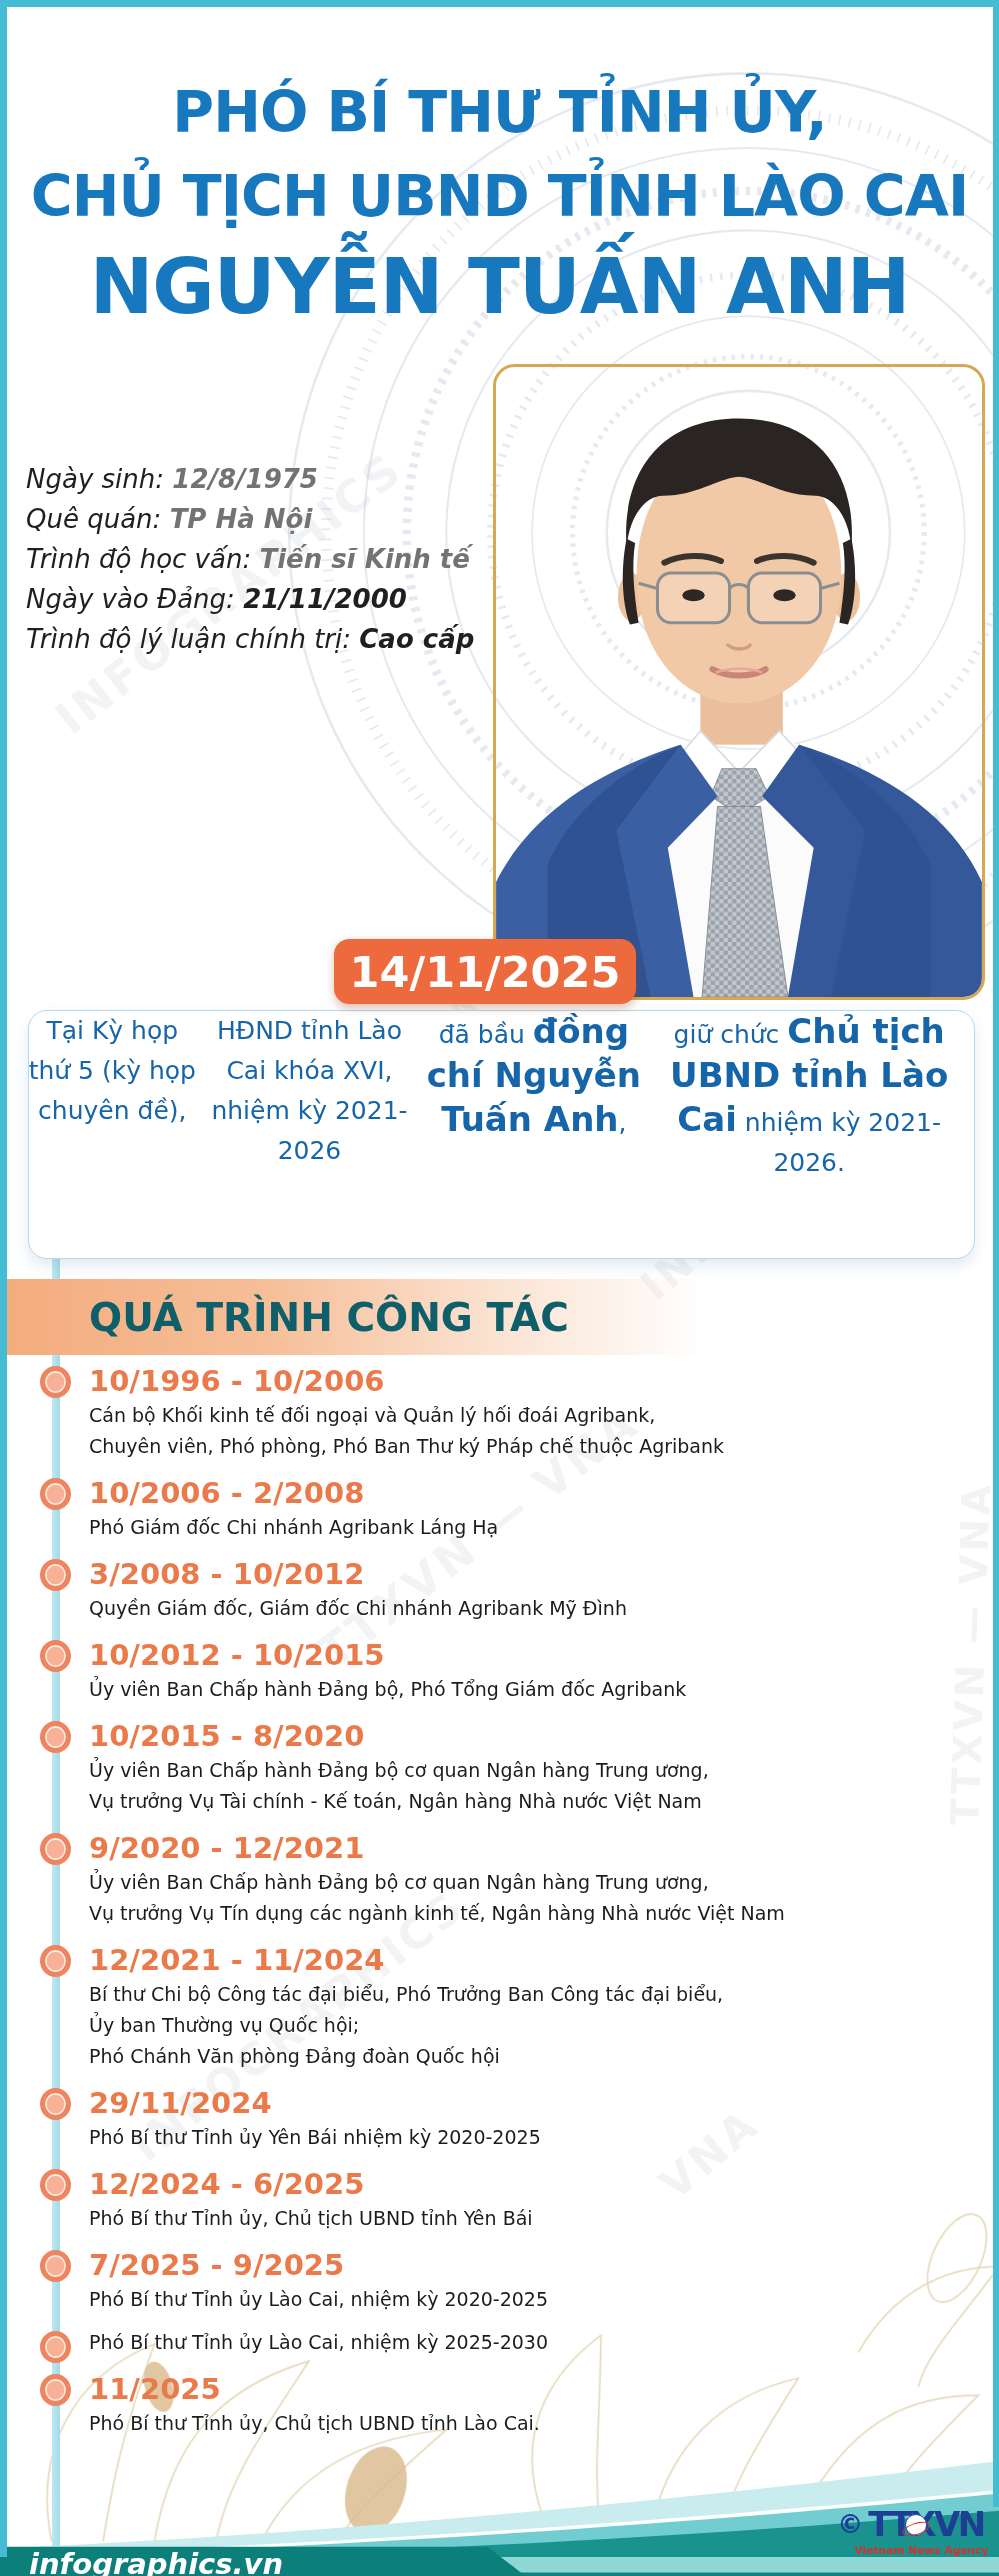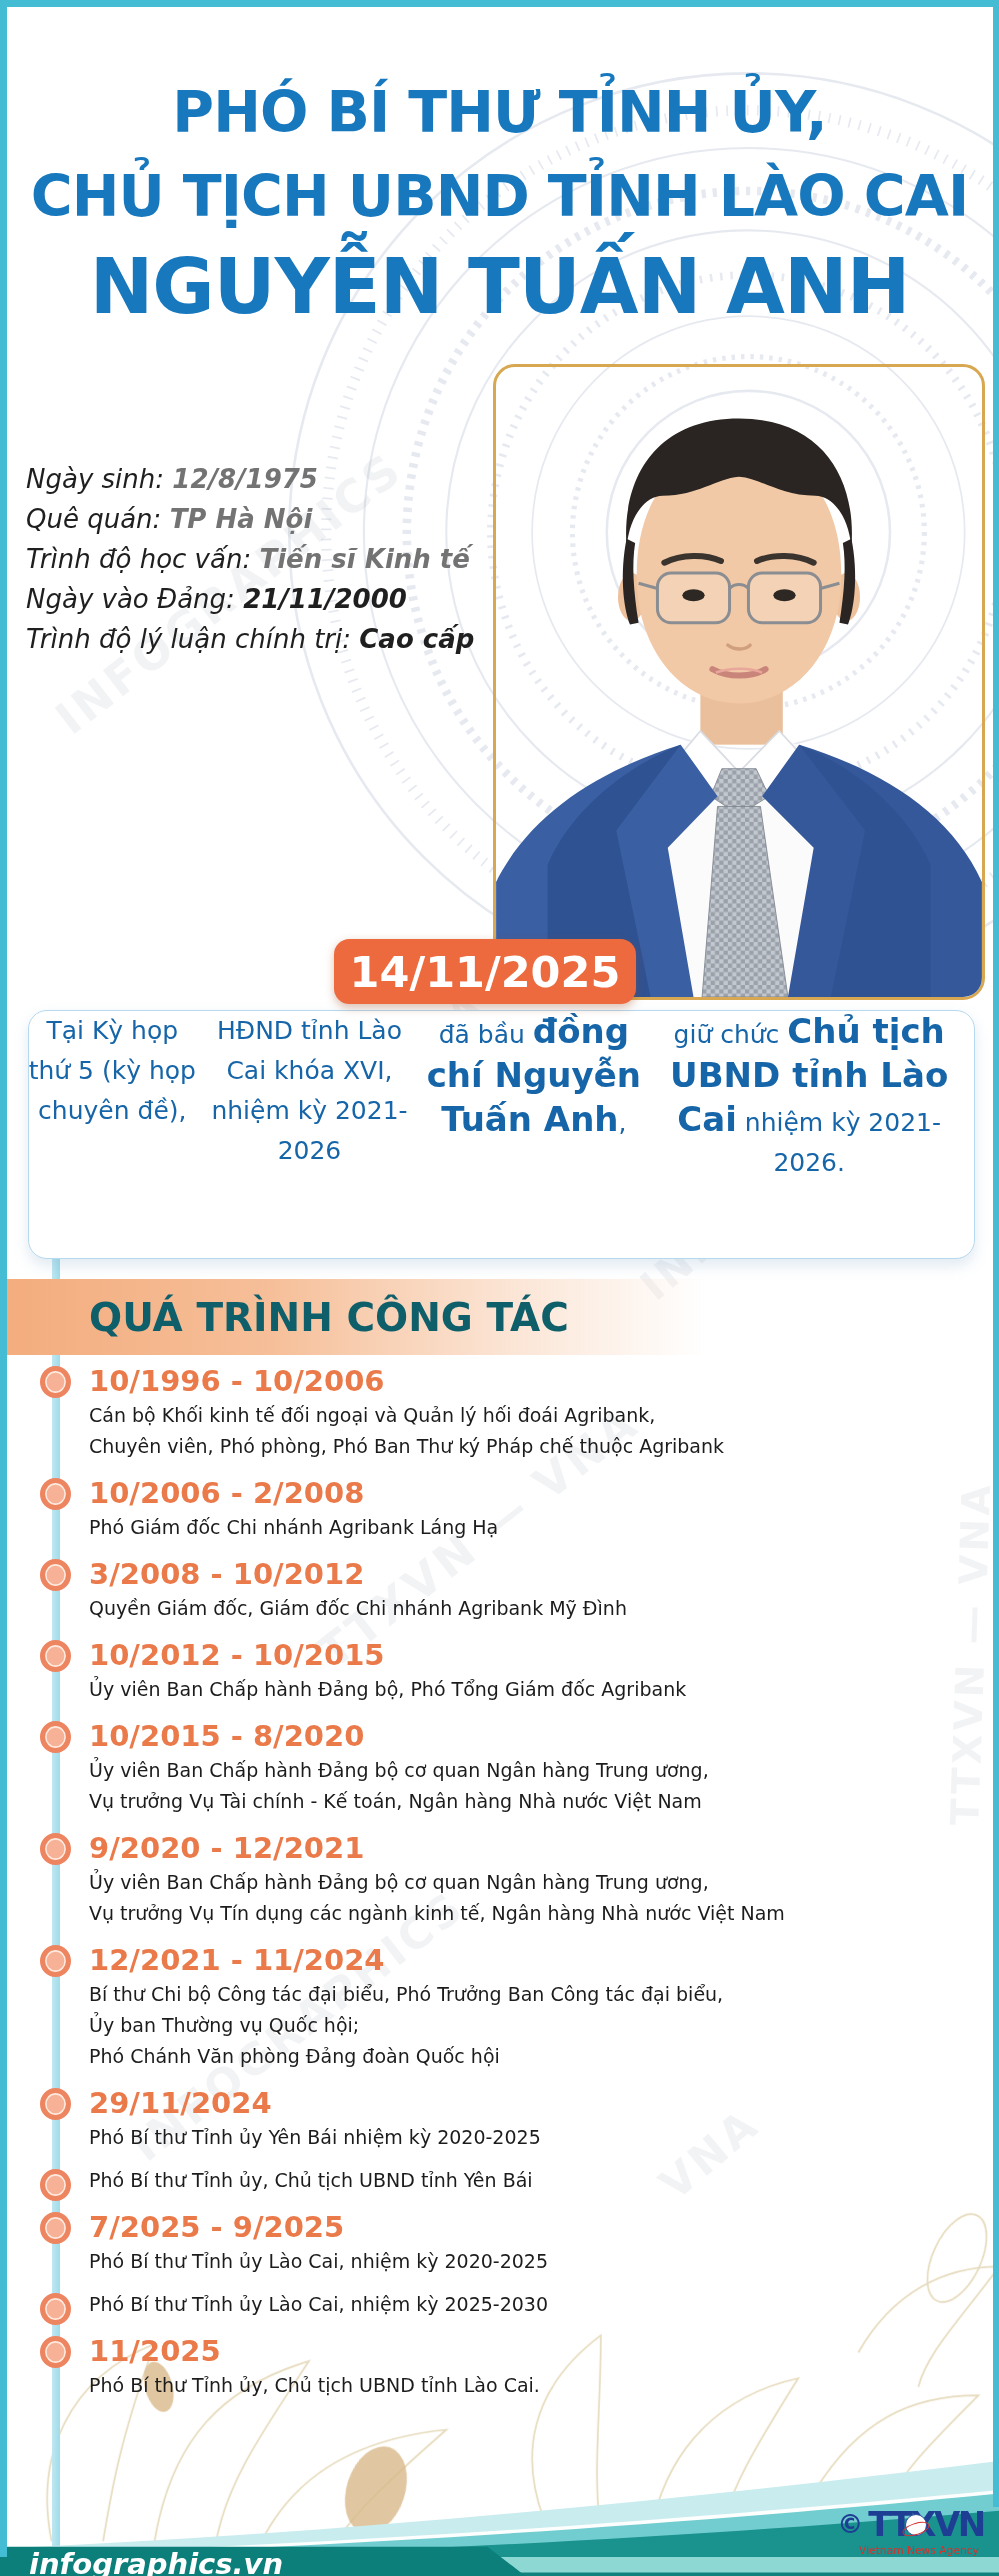--- a/index.html
+++ b/index.html
@@ -69,21 +69,21 @@
   .brand{position:absolute;left:29px;top:2547px;z-index:7;color:#fff;
     font-size:29px;font-weight:800;font-style:italic;letter-spacing:0;}
   .agency{position:absolute;right:15.5px;top:2504px;z-index:7;width:129px;text-align:center;}
   .agency .row1{display:flex;align-items:center;justify-content:flex-end;gap:5.2px;}
   .agency .copy{font-size:26px;font-weight:bold;color:#1d3e93;}
   .agency .ttxvn{font-size:34px;font-weight:900;color:#1d3e93;letter-spacing:-2.6px;position:relative;}
   .agency .globe{position:absolute;left:50px;top:10.3px;width:22px;height:22px;border-radius:50%;
     background:#fdfdfd;border:1.7px solid #2b4ba0;box-sizing:border-box;}
   .agency .globe i{position:absolute;left:-3.4px;top:7.7px;width:26px;height:10.3px;border:1.7px solid #d6312c;
     border-radius:50%;transform:rotate(-18deg);}
-  .agency .cap{font-size:10.7px;font-weight:normal;color:#d6312c;white-space:nowrap;margin-top:0px;}
+  .agency .cap{font-size:10.7px;font-weight:bold;color:#d6312c;white-space:nowrap;margin-top:0px;}
 </style>
 </head>
 <body>
 
 <div class="page">
 
   <svg class="deco" width="999" height="1271" style="left:0;top:0;" viewBox="0 0 1164 1480">
     <g fill="none" stroke="#e6e9ef">
       <circle cx="872" cy="620" r="165" stroke-width="3"></circle>
       <circle cx="872" cy="620" r="205" stroke-width="6" stroke-dasharray="4 7"></circle>
@@ -263,20 +263,21 @@
       </article>
       <article class="t-entry">
         <span class="t-bullet"></span>
         <h3 class="t-date">29/11/2024</h3>
         <div class="t-body">
           <p>Phó Bí thư Tỉnh ủy Yên Bái nhiệm kỳ 2020-2025</p>
         </div>
       </article>
       <article class="t-entry">
         <span class="t-bullet"></span>
+        <h3 class="t-date">12/2024 - 6/2025</h3>
         <div class="t-body">
           <p>Phó Bí thư Tỉnh ủy, Chủ tịch UBND tỉnh Yên Bái</p>
         </div>
       </article>
       <article class="t-entry">
         <span class="t-bullet"></span>
         <h3 class="t-date">7/2025 - 9/2025</h3>
         <div class="t-body">
           <p>Phó Bí thư Tỉnh ủy Lào Cai, nhiệm kỳ 2020-2025</p>
         </div>

